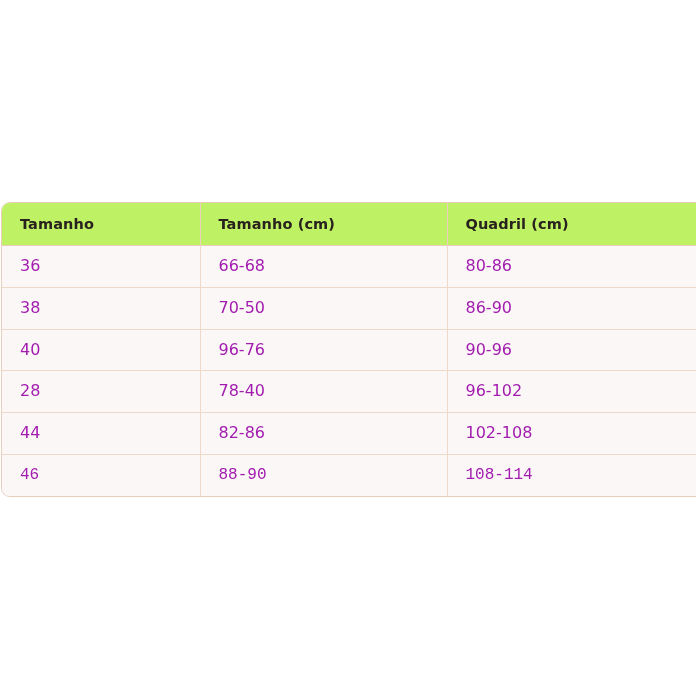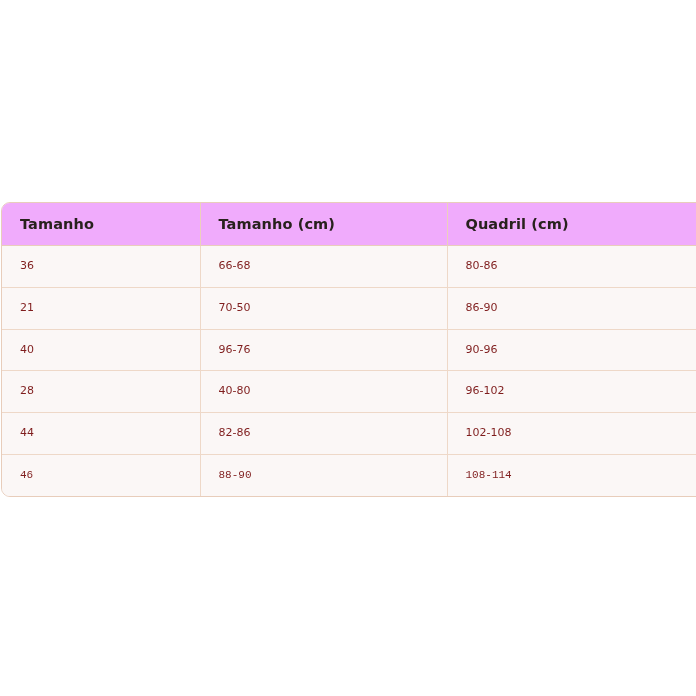--- a/index.html
+++ b/index.html
@@ -42,43 +42,43 @@
     width: 100%;
     table-layout: fixed;
     font-size: 14.5px;
   }
 
   table.size-table col.c1 { width: 198px; }
   table.size-table col.c2 { width: 247px; }
   table.size-table col.c3 { width: 271px; }
 
   table.size-table thead th {
-    background: #f0abfc;
+    background: #bef264;
     color: #28211d;
     font-weight: bold;
     font-size: 14.5px;
     text-align: left;
     padding: 0 0 0 18px;
     height: 42px;
     line-height: 42px;
     border-right: 1px solid #eccfbc;
     border-bottom: 1px solid #e8cdbb;
     white-space: nowrap;
     letter-spacing: 0.1px;
     margin-top: 40px;
   }
   table.size-table thead th:last-child {
     border-right: none;
   }
 
   table.size-table tbody td {
     background: #fbf7f6;
-    color: #7f1d1d;
+    color: #a21caf;
     font-weight: normal;
-    font-size: 11px;
+    font-size: 16px;
     text-align: left;
     padding: 0 0 0 18px;
     height: 40.8px;
     line-height: 40.8px;
     border-right: 1px solid #eed8c8;
     border-bottom: 1px solid #eed8c8;
     white-space: nowrap;
   }
   table.size-table tbody td:last-child {
     border-right: none;
@@ -107,32 +107,32 @@
           <th>Quadril (cm)</th>
         </tr>
       </thead>
       <tbody>
         <tr>
           <td>36</td>
           <td>66-68</td>
           <td>80-86</td>
         </tr>
         <tr>
-          <td>21</td>
+          <td>38</td>
           <td>70-50</td>
           <td>86-90</td>
         </tr>
         <tr>
           <td>40</td>
           <td>96-76</td>
           <td>90-96</td>
         </tr>
         <tr>
           <td>28</td>
-          <td>40-80</td>
+          <td>78-40</td>
           <td>96-102</td>
         </tr>
         <tr>
           <td>44</td>
           <td>82-86</td>
           <td>102-108</td>
         </tr>
         <tr>
           <td>46</td>
           <td>88-90</td>

